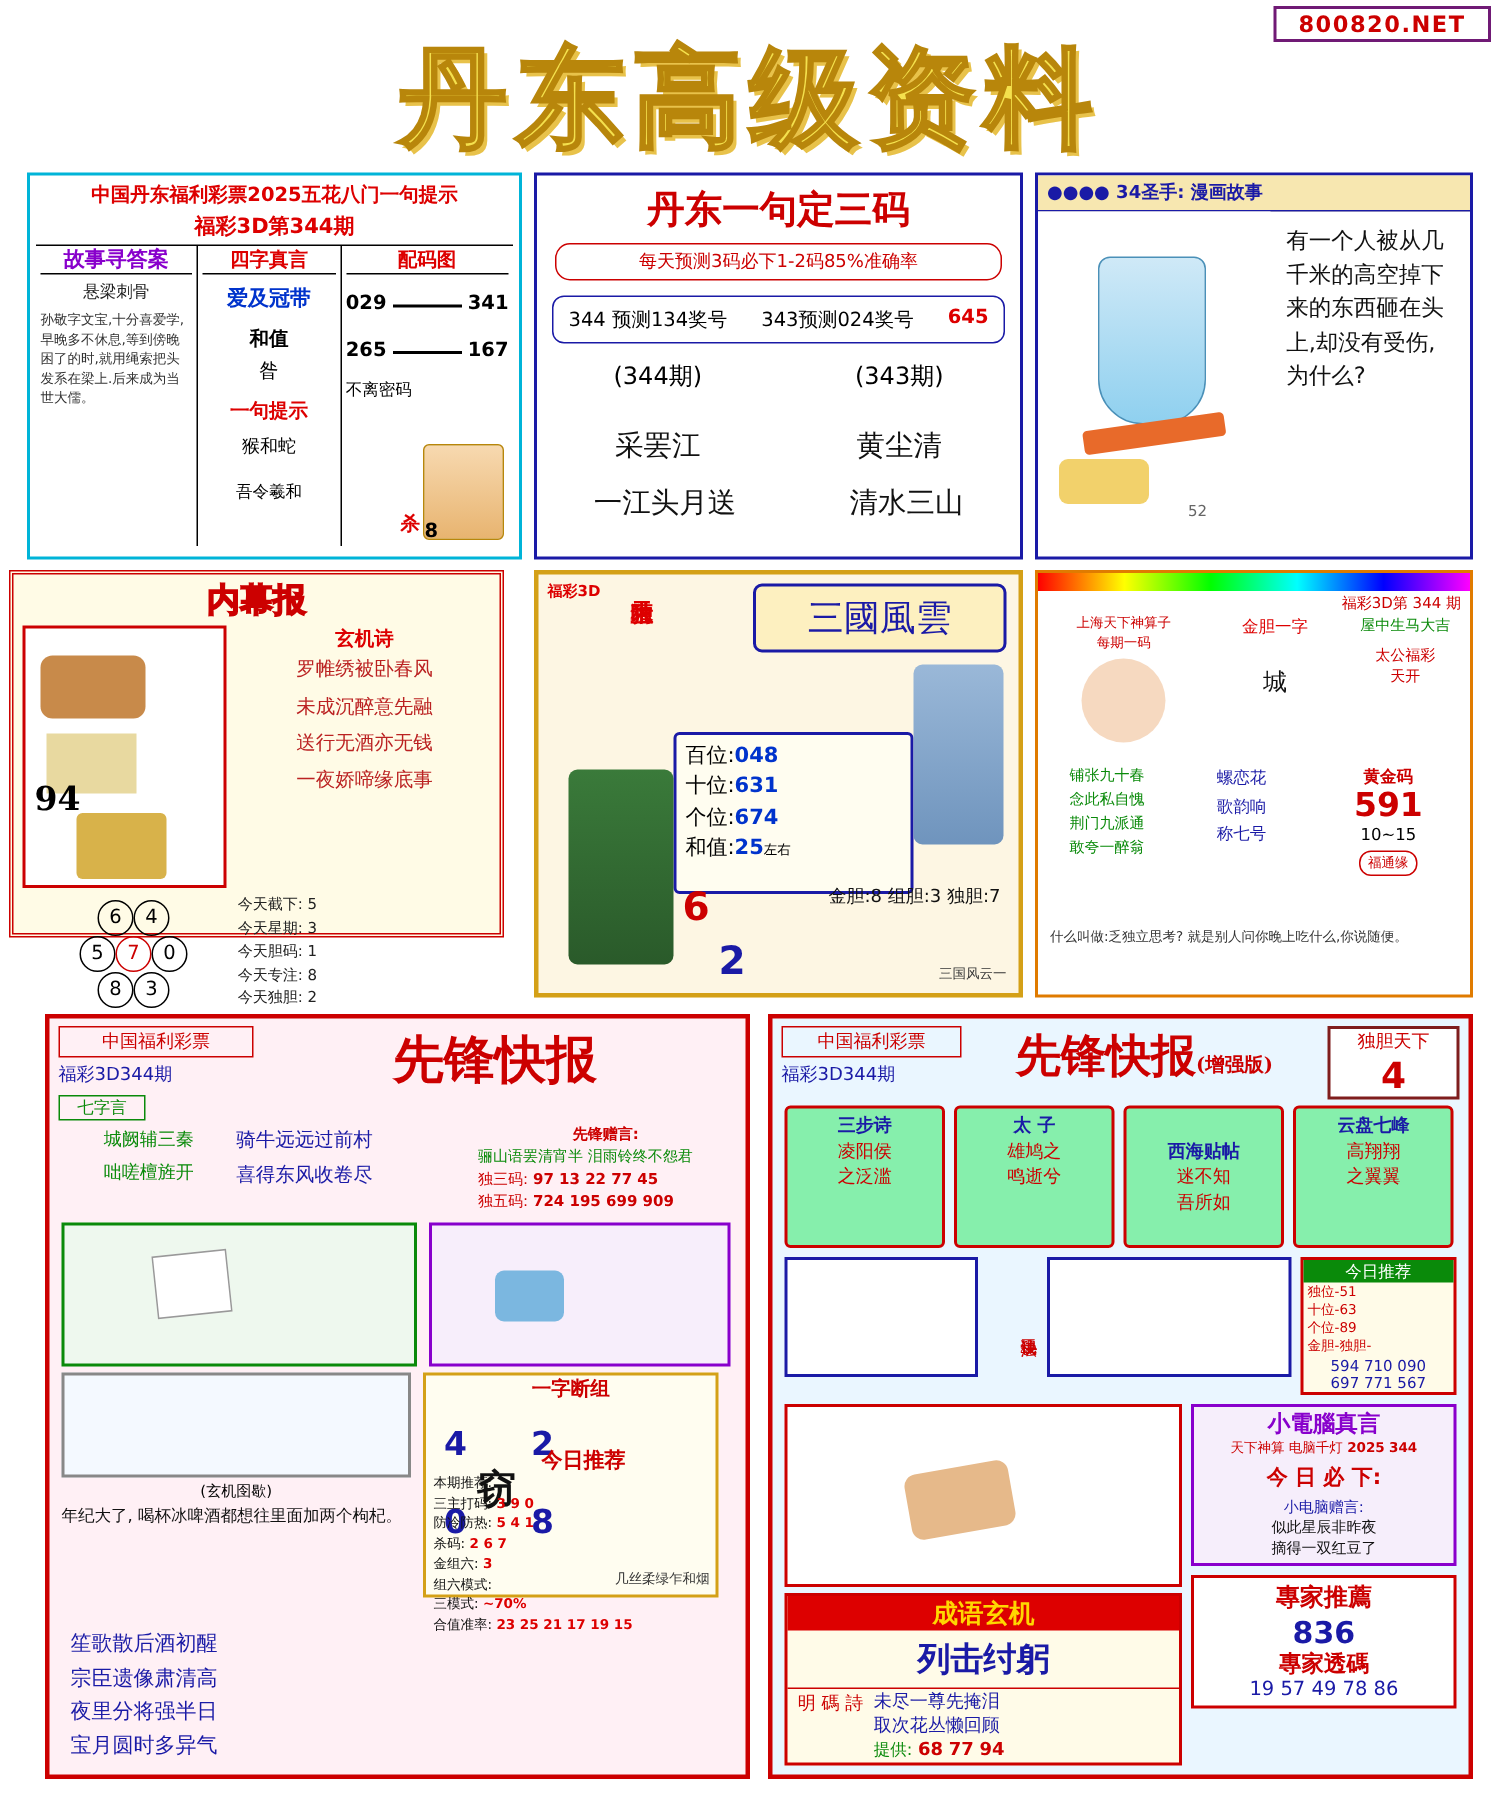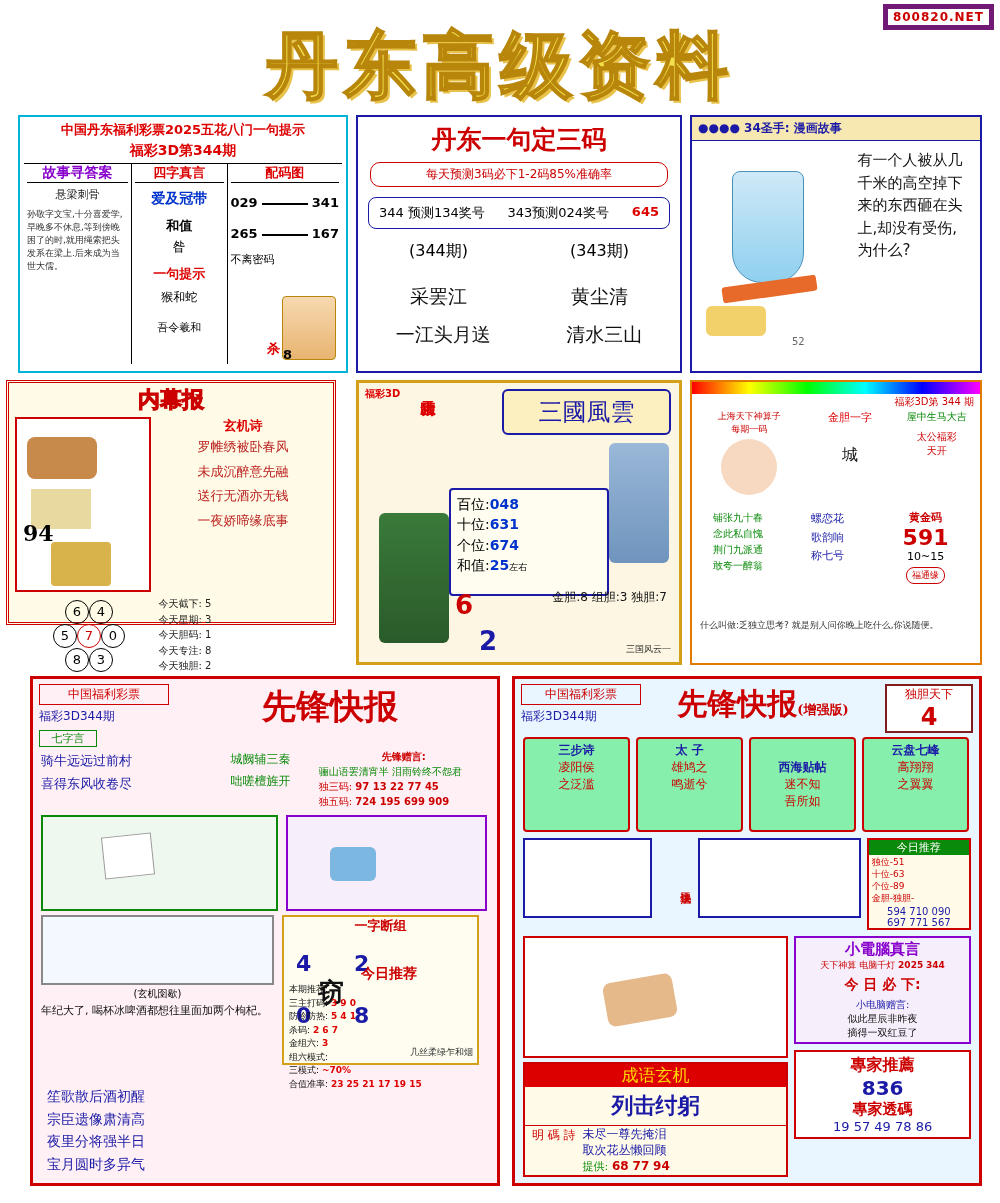--- a/index.html
+++ b/index.html
@@ -1,17 +1,17 @@
 <!DOCTYPE html>
 <html><head>
 <meta charset="utf-8">
 <style>
   html,body{margin:0;padding:0;background:#fff;}
   body{width:1000px;height:1203px;position:relative;font-family:"DejaVu Sans","Liberation Sans",sans-serif;overflow:hidden;}
-  .wm{position:absolute;top:4px;right:6px;background:#fff;border:5px solid #701a75;color:#c00;font-size:12px;font-weight:bold;padding:1px 5px;z-index:99;letter-spacing:1px;}
+  .wm{position:absolute;top:4px;right:6px;background:#fff;border:2px solid #701a75;color:#c00;font-size:15px;font-weight:bold;padding:1px 15px;z-index:99;letter-spacing:1px;}
   .banner{position:absolute;top:22px;left:0;width:1000px;height:85px;text-align:center;}
   .banner .txt{font-size:72px;font-weight:bold;color:#f4e04d;-webkit-text-stroke:2px #b8860b;letter-spacing:6px;font-family:"DejaVu Serif","Liberation Serif",serif;line-height:85px;text-shadow:3px 3px 0 #e8c24a;}
   .board{position:absolute;border:2px solid #000;box-sizing:border-box;}
   .ttl{text-align:center;font-weight:bold;}
   .red{color:#d00;}.blue{color:#0033cc;}
   
   #p1{left:18px;top:115px;width:330px;height:258px;border:2px solid #00b4d8;background:#fff;}
   #p1 .h{color:#d00;font-weight:bold;font-size:13px;text-align:center;margin-top:4px;}
   #p1 .h2{color:#d00;font-weight:bold;font-size:14px;text-align:center;margin:3px 0;}
   #p1 .grid{display:flex;border-top:1px solid #000;margin:2px 4px 0 4px;height:200px;}
@@ -221,27 +221,27 @@
 <div class="board" id="p7">
   <div style="display:flex;align-items:flex-start;padding:5px 6px 0 6px;">
     <div style="width:130px;">
       <div style="border:1px solid #c00;font-size:12px;color:#c00;text-align:center;padding:1px;">中国福利彩票</div>
       <div style="font-size:12px;color:#1a1aa6;margin-top:3px;">福彩3D344期</div>
       <div style="border:1px solid #0a8a0a;margin-top:5px;font-size:11px;color:#0a8a0a;text-align:center;width:56px;">七字言</div>
     </div>
     <div style="flex:1;text-align:center;font-size:34px;font-weight:bold;color:#c00;font-family:'DejaVu Serif',serif;">先锋快报</div>
   </div>
   <div style="display:flex;padding:2px 8px;">
+    <div style="width:26%;font-size:12px;color:#0a8a0a;line-height:1.8;text-align:center;">
+      <div>城阙辅三秦</div>
+      <div>咄嗟檀旌开</div>
+    </div>
     <div style="width:36%;font-size:13px;color:#1a1aa6;line-height:1.8;">
       <div>骑牛远远过前村</div>
       <div>喜得东风收卷尽</div>
-    </div>
-    <div style="width:26%;font-size:12px;color:#0a8a0a;line-height:1.8;text-align:center;">
-      <div>城阙辅三秦</div>
-      <div>咄嗟檀旌开</div>
     </div>
     <div style="width:38%;font-size:10px;line-height:1.5;">
       <div style="color:#c00;font-weight:bold;text-align:center;">先锋赠言:</div>
       <div style="color:#0a8a0a;">骊山语罢清宵半 泪雨铃终不怨君</div>
       <div style="color:#c00;"><span>独三码:</span> <b>97 13 22 77 45</b></div>
       <div style="color:#c00;"><span>独五码:</span> <b>724 195 699 909</b></div>
     </div>
   </div>
   <div style="display:flex;gap:8px;padding:4px 8px;">
     <div class="imgbox" style="width:52%;height:92px;border-color:#0a8a0a;background:#eef8ee;">
@@ -339,21 +339,21 @@
       <div style="font-size:10px;text-align:center;color:#1a1aa6;">594 710 090</div>
       <div style="font-size:10px;text-align:center;color:#1a1aa6;">697 771 567</div>
     </div>
   </div>
   <div style="display:flex;gap:6px;padding:4px 8px;">
     <div style="width:60%;">
       <div class="imgbox" style="height:118px;border-color:#c00;background:#fff;">
         <div style="width:70px;height:44px;background:#e6b98a;border-radius:8px;margin:40px 0 0 80px;transform:rotate(-10deg);"></div>
       </div>
       <div style="margin-top:4px;border:2px solid #c00;background:#fffbe8;">
-        <div style="background:#d00;color:#ffd700;text-align:center;font-size:17px;font-weight:normal;">成语玄机</div>
+        <div style="background:#d00;color:#ffd700;text-align:center;font-size:17px;font-weight:bold;">成语玄机</div>
         <div style="text-align:center;font-size:22px;color:#1a1aa6;font-weight:bold;padding:4px 0;">列击纣躬</div>
         <div style="display:flex;border-top:1px solid #c00;">
           <div style="width:22%;text-align:center;font-size:12px;color:#c00;line-height:1.25;padding:2px 0;">明 碼 詩</div>
           <div style="width:78%;font-size:12px;color:#1a1aa6;line-height:1.35;">
             <div>未尽一尊先掩泪</div>
             <div>取次花丛懒回顾</div>
             <div>
               <span style="color:#0a8a0a;font-size:11px;">提供:</span>
               <b style="color:#c00;">68</b>
               <b style="color:#c00;">77</b>

